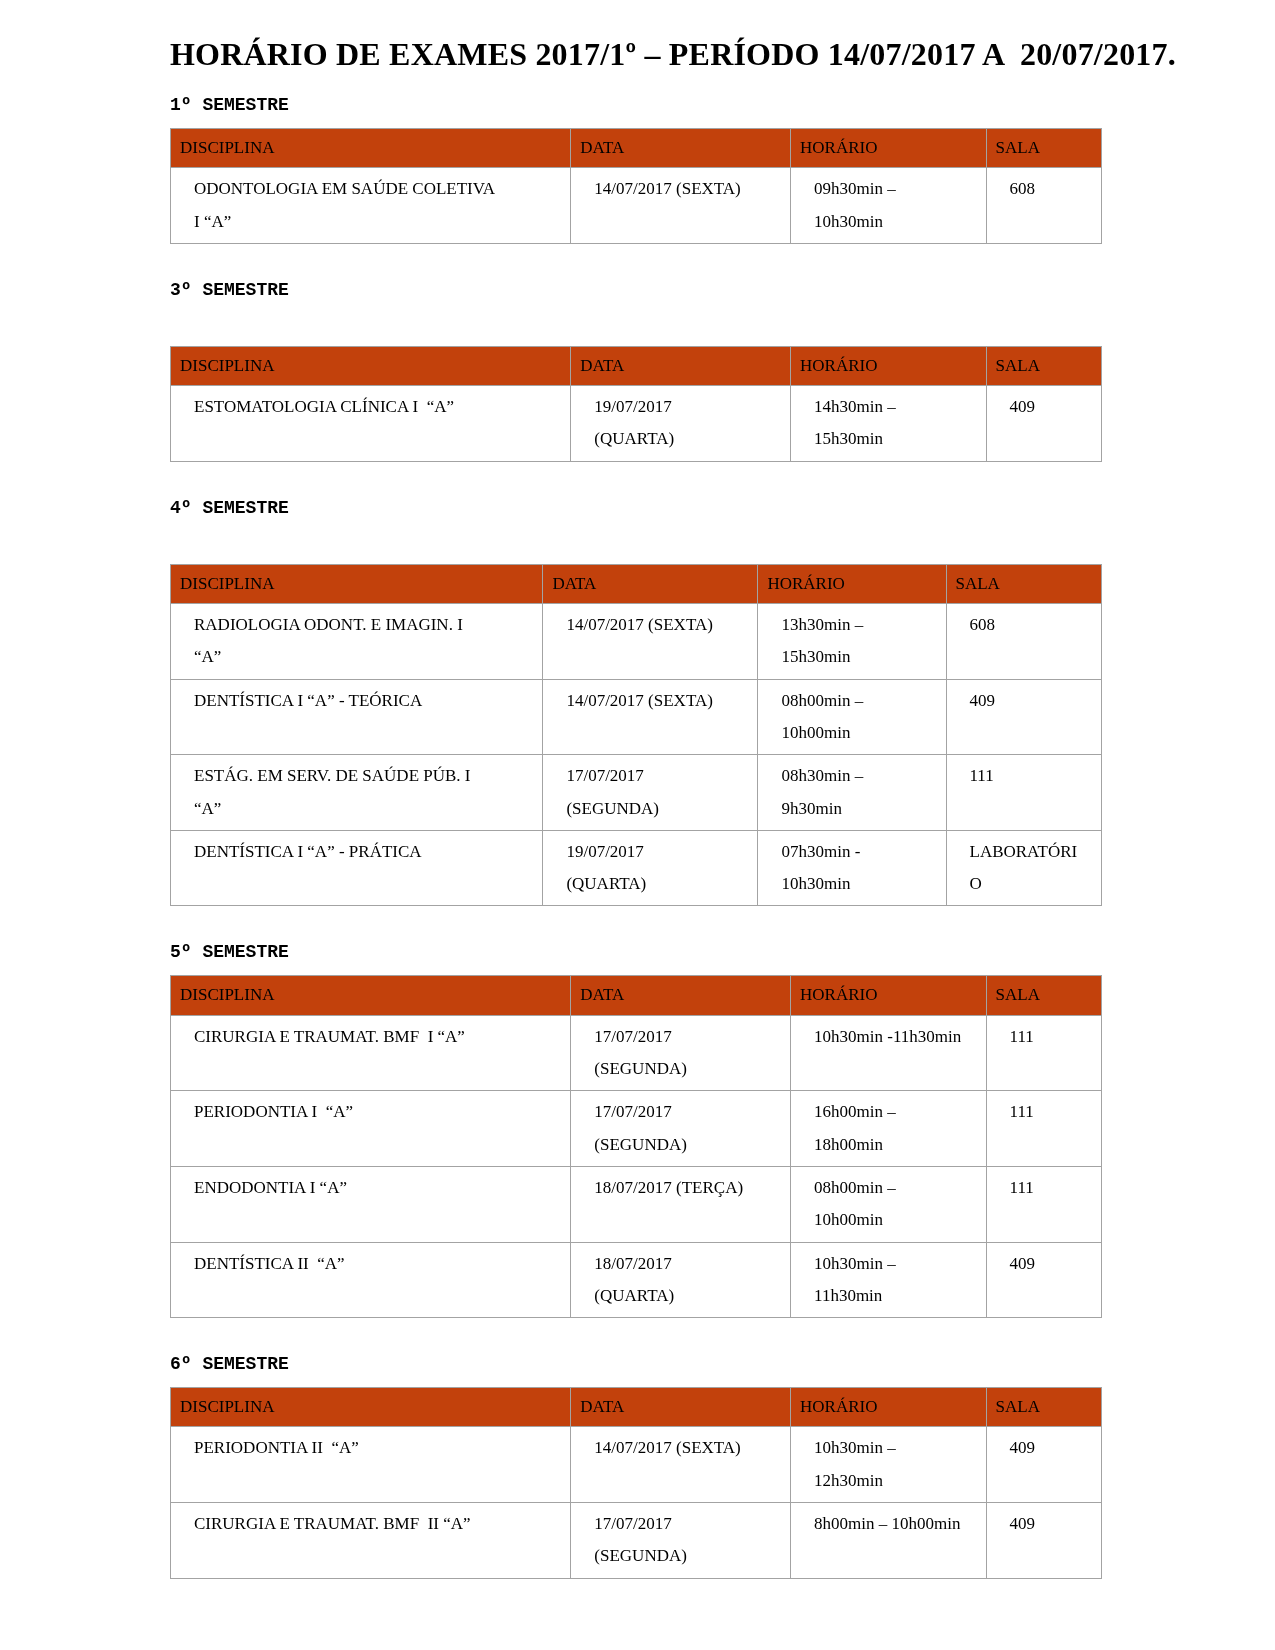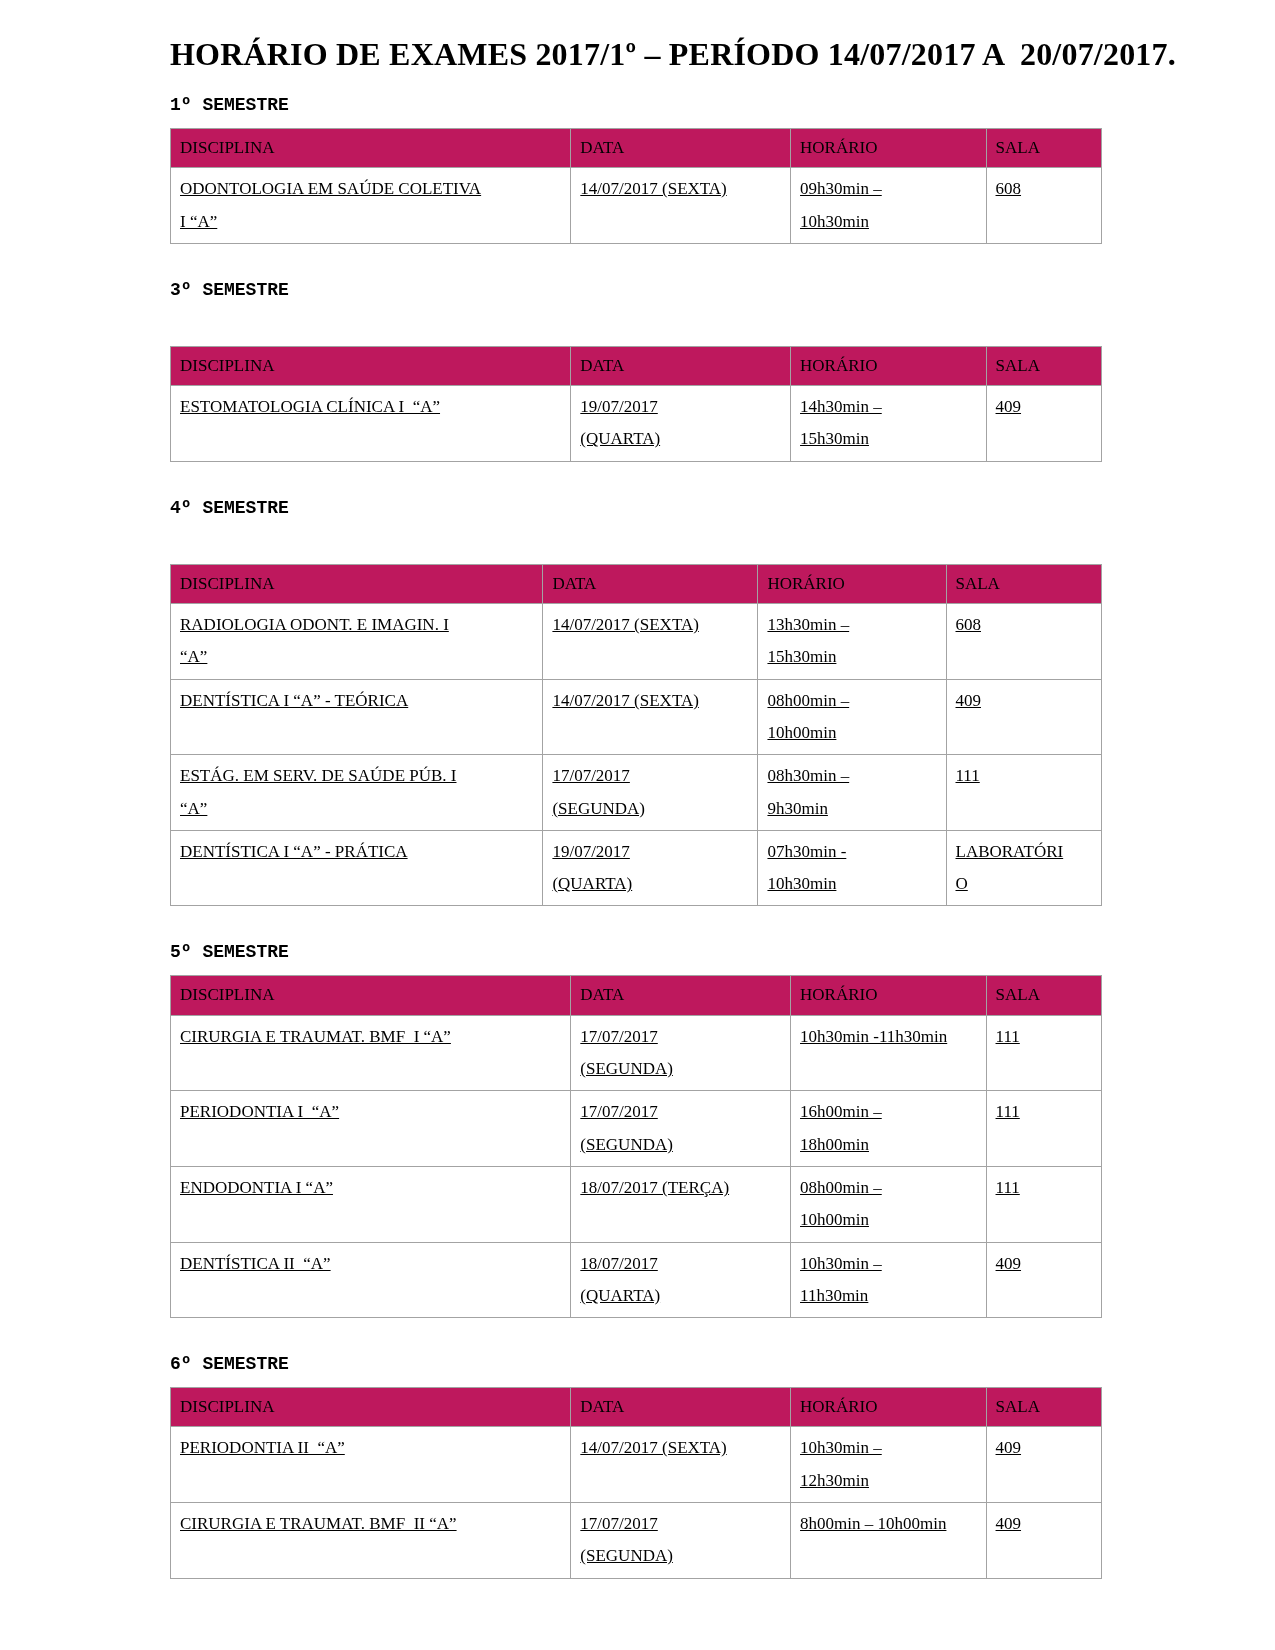--- a/index.html
+++ b/index.html
@@ -46,27 +46,26 @@
   }
   table.tbl th, table.tbl td {
     border: 1px solid #a3a3a3;
     text-align: left;
     vertical-align: top;
     white-space: pre-wrap;
     overflow-wrap: break-word;
     line-height: 1.9;
   }
   table.tbl th {
-    background: #be185d;
+    background: #c2410c;
     font-weight: normal;
     padding: 3px 9px;
   }
   table.tbl td {
-    padding: 5px 9px;
-    text-decoration: underline;
+    padding: 5px 23px;
   }
   
   table.tbl col.c-disc { width: 43.0%; }
   table.tbl col.c-data { width: 23.6%; }
   table.tbl col.c-hor  { width: 21.0%; }
   table.tbl col.c-sala { width: 12.4%; }
   
   table.tbl--wide-sala col.c-disc { width: 40.0%; }
   table.tbl--wide-sala col.c-data { width: 23.1%; }
   table.tbl--wide-sala col.c-hor  { width: 20.2%; }

